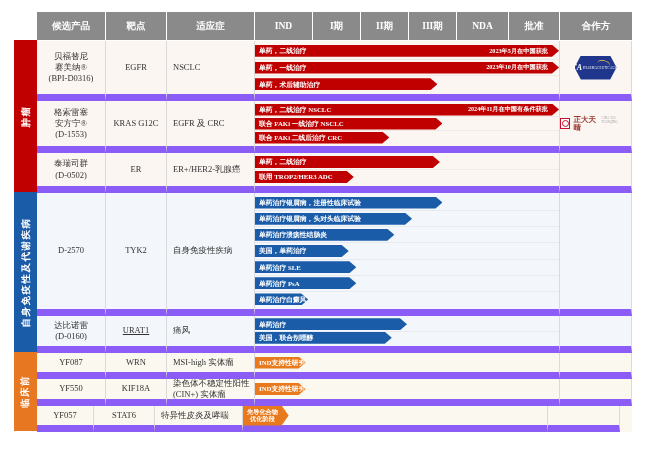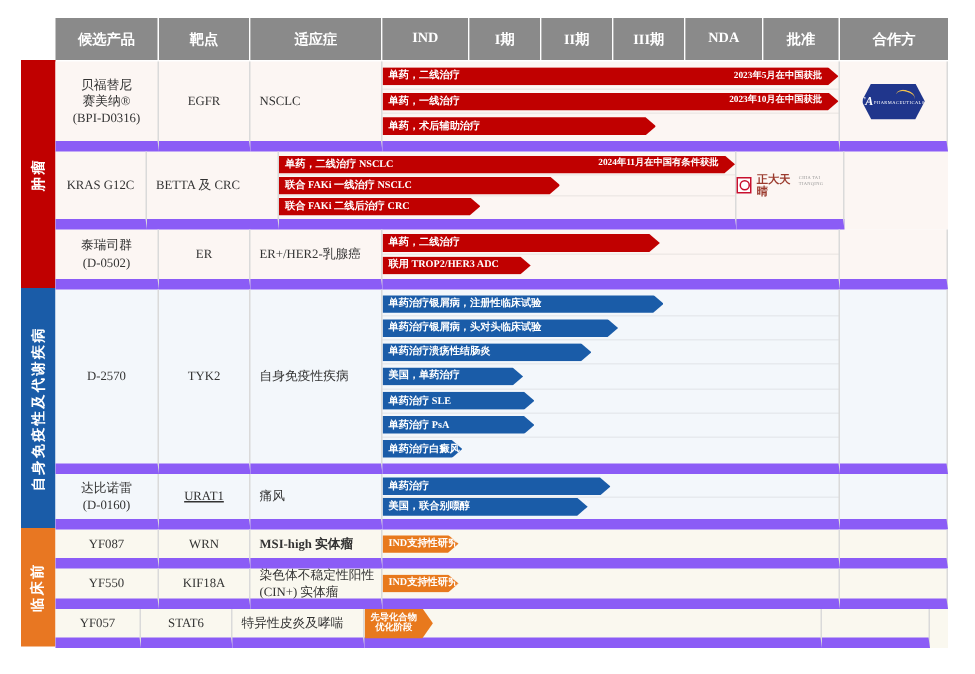--- a/index.html
+++ b/index.html
@@ -90,22 +90,25 @@
                   <span class="note">2023年5月在中国获批</span>
                 </div></div><div class="track"><div class="bar" style="width: 100%;">
                   <span class="lbl">单药，一线治疗</span>
                   <span class="note">2023年10月在中国获批</span>
                 </div></div><div class="track"><div class="bar" style="width: 60%;">
                   <span class="lbl">单药，术后辅助治疗</span>
                 </div></div></div>
             <div class="cell partner" style="width: 72px;"><div class="betta"><span class="betta-name">BETTA</span><span class="betta-swoosh"></span><span class="betta-sub">PHARMACEUTICALS</span></div></div>
           </div>
           <div class="row" style="height: 52px;">
+            <div class="cell product" style="width: 69px;">格索雷塞
+安方宁®
+(D-1553)</div>
             <div class="cell target" style="width: 61px;">KRAS G12C</div>
-            <div class="cell indication" style="width: 88px;">BETTA 及 CRC</div>
+            <div class="cell indication" style="width: 88px;">EGFR 及 CRC</div>
             <div class="cell timeline" style="width: 305px;"><div class="track"><div class="bar" style="width: 100%;">
                   <span class="lbl">单药，二线治疗 NSCLC</span>
                   <span class="note">2024年11月在中国有条件获批</span>
                 </div></div><div class="track"><div class="bar" style="width: 61.67%;">
                   <span class="lbl">联合 FAKi 一线治疗 NSCLC</span>
                 </div></div><div class="track"><div class="bar" style="width: 44.17%;">
                   <span class="lbl">联合 FAKi 二线后治疗 CRC</span>
                 </div></div></div>
             <div class="cell partner" style="width: 72px;"><div class="ctq"><span class="ctq-icon"></span><span class="ctq-text"><span class="ctq-name">正大天晴</span><span class="ctq-sub">CHIA TAI TIANQING</span></span></div></div>
           </div>
@@ -154,21 +157,21 @@
                 </div></div><div class="track"><div class="bar" style="width: 45%;">
                   <span class="lbl">美国，联合别嘌醇</span>
                 </div></div></div>
             <div class="cell partner" style="width: 72px;"></div>
           </div>
         </div>
         <div class="sec-2">
           <div class="row" style="height: 26px;">
             <div class="cell product" style="width: 69px;">YF087</div>
             <div class="cell target" style="width: 61px;">WRN</div>
-            <div class="cell indication" style="width: 88px; font-weight: bold;">MSI-high 实体瘤</div>
+            <div class="cell indication" style="width: 88px;">MSI-high 实体瘤</div>
             <div class="cell timeline" style="width: 305px;"><div class="track"><div class="bar" style="width: 16.67%;">
                   <span class="lbl">IND支持性研究</span>
                 </div></div></div>
             <div class="cell partner" style="width: 72px;"></div>
           </div>
           <div class="row" style="height: 27px;">
             <div class="cell product" style="width: 69px;">YF550</div>
             <div class="cell target" style="width: 61px;">KIF18A</div>
             <div class="cell indication" style="width: 88px;">染色体不稳定性阳性
 (CIN+) 实体瘤</div>

